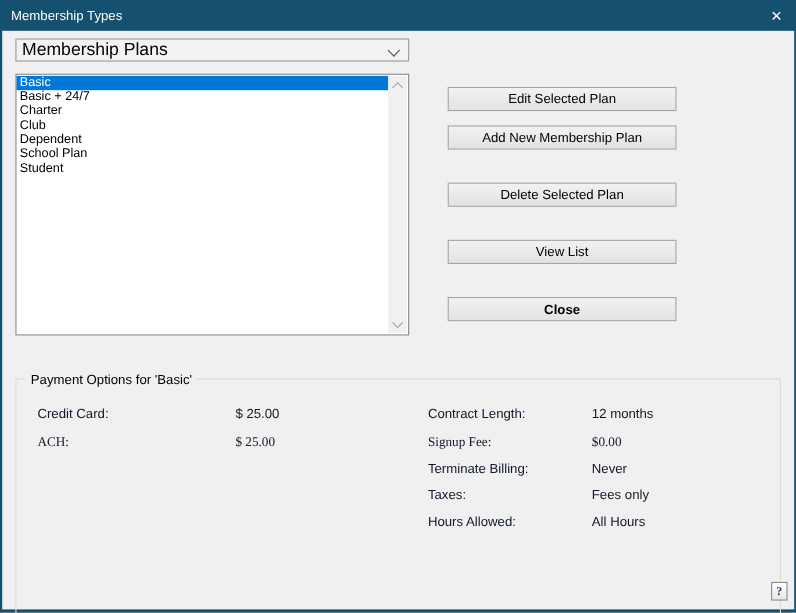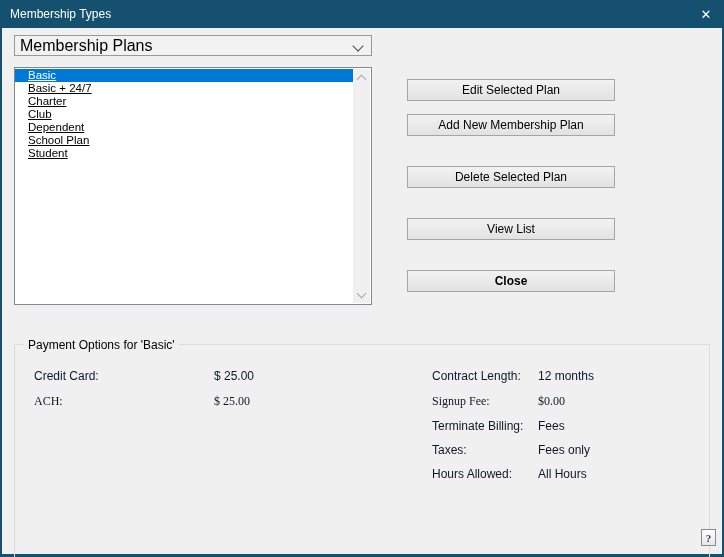--- a/index.html
+++ b/index.html
@@ -40,21 +40,21 @@
     border-right:1.4px solid #4a4a4a; border-bottom:1.4px solid #4a4a4a;
     transform:rotate(45deg);
   }
 
   
   .listbox {
     position:absolute; left:12px; top:39px; width:358px; height:238px;
     background:#ffffff; border:1px solid #82888f; box-sizing:border-box;
   }
   .list-items { position:absolute; left:0; top:1px; right:18px; }
-  .list-item { height:13px; line-height:13px; font-size:11.5px; padding-left:13px; color:#000; white-space:nowrap;text-decoration:underline; }
+  .list-item { height:13px; line-height:13px; font-size:11.5px; padding-left:3px; color:#000; white-space:nowrap; }
   .list-item.selected { background:var(--selection,#0078d7); color:#fff; }
 
   .vscroll {
     position:absolute; top:1px; right:1px; bottom:1px; width:17px;
     background:#f0f0f0;
   }
   .sb-btn { position:absolute; left:0; width:17px; height:17px; display:flex; align-items:center; justify-content:center; }
   .sb-up { top:0; }
   .sb-down { bottom:0; }
   .chev-up {
@@ -86,21 +86,21 @@
   .groupbox {
     position:absolute; left:12px; top:316px; width:696px; height:220px;
     border:1px solid #dcdcdc; box-sizing:border-box;
   }
   .group-label {
     position:absolute; top:-7px; left:9px;
     background:#f0f0f0; padding:0 4px; font-size:12px; color:#000;
   }
   .fl, .fv { position:absolute; font-size:12px; height:14px; line-height:14px; color:#0f172a; white-space:nowrap; }
   .col-l.fl { left:19px; }   .col-l.fv { left:199px; }
-  .col-r.fl { left:374px;margin-left:43px; }  .col-r.fv { left:523px; }
+  .col-r.fl { left:374px; }  .col-r.fv { left:523px; }
   .r0 { top:24px; } .r1 { top:49px;font-family:Liberation Serif, serif; } .r2 { top:74px; } .r3 { top:98px; } .r4 { top:122px; }
 
   
   .help-btn {
     position:absolute; left:699px; top:501px; width:15px; height:17px;
     border:1px solid #8a8a8a; background:linear-gradient(#ffffff,#e6e6e6);
     box-sizing:border-box; display:flex; align-items:center; justify-content:center;
     font-family:"Liberation Serif", serif; font-size:11px; font-weight:bold; color:#1d3f72;
   }
 </style>
@@ -155,21 +155,21 @@
       <span class="fl col-l r0">Credit Card:</span>
       <span class="fv col-l r0">$ 25.00</span>
       <span class="fl col-l r1">ACH:</span>
       <span class="fv col-l r1">$ 25.00</span>
 
       <span class="fl col-r r0">Contract Length:</span>
       <span class="fv col-r r0">12 months</span>
       <span class="fl col-r r1">Signup Fee:</span>
       <span class="fv col-r r1">$0.00</span>
       <span class="fl col-r r2">Terminate Billing:</span>
-      <span class="fv col-r r2">Fees</span>
+      <span class="fv col-r r2">Never</span>
       <span class="fl col-r r3">Taxes:</span>
       <span class="fv col-r r3">Fees only</span>
       <span class="fl col-r r4">Hours Allowed:</span>
       <span class="fv col-r r4">All Hours</span>
     </div>
 
     <div class="help-btn">
       <span>?</span>
     </div>
 

